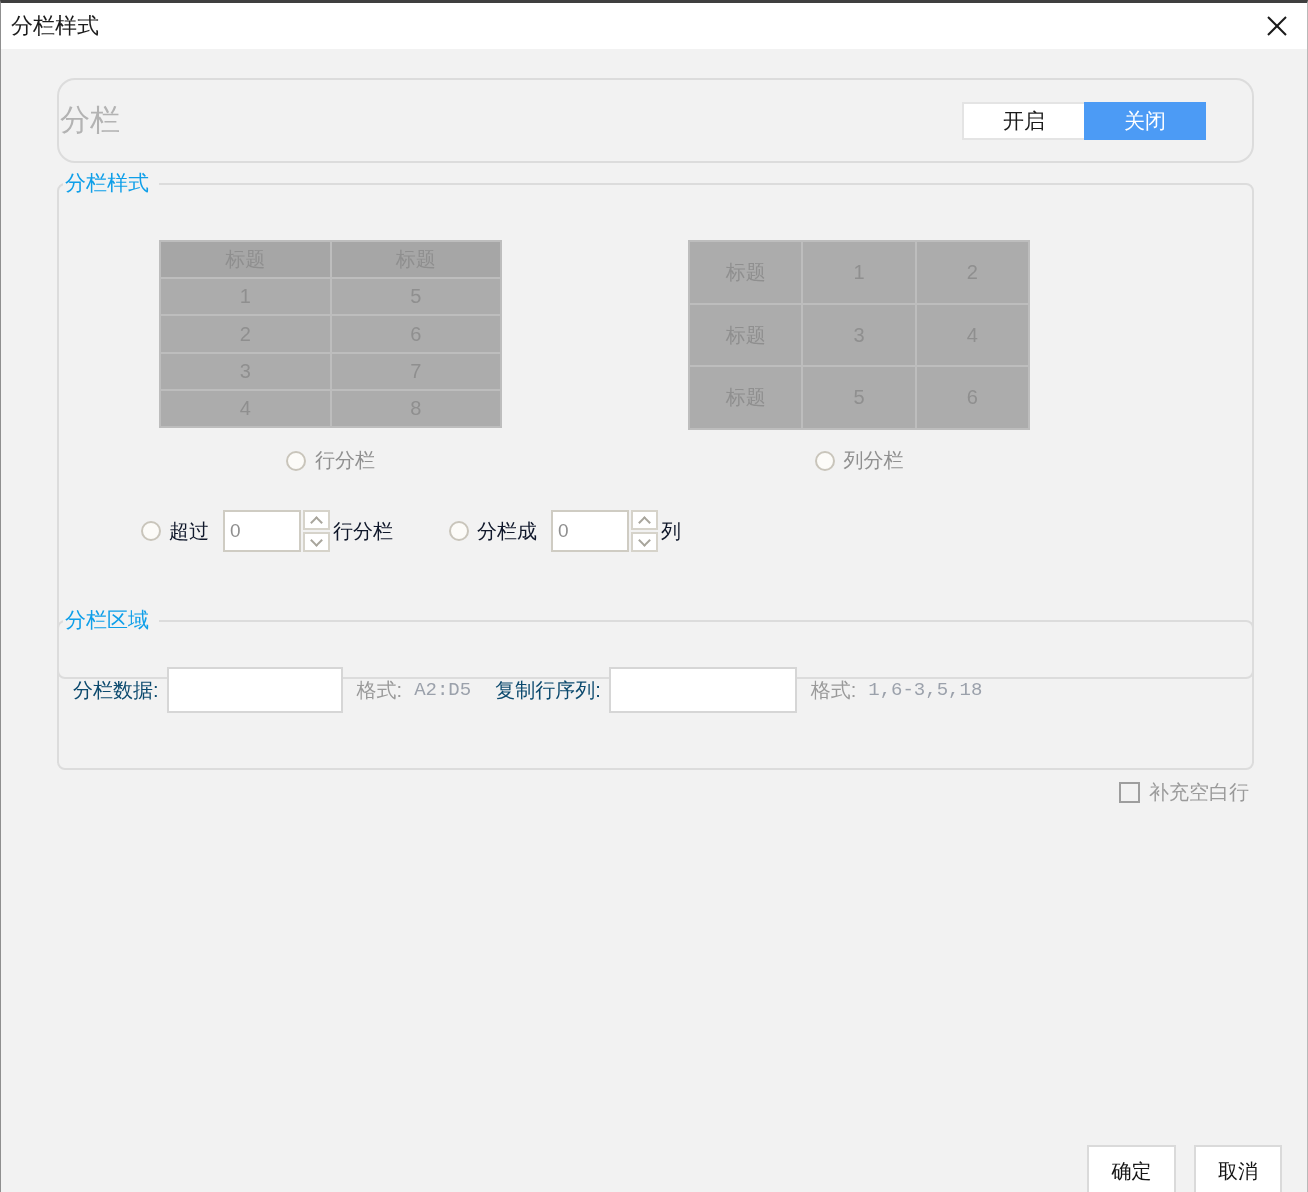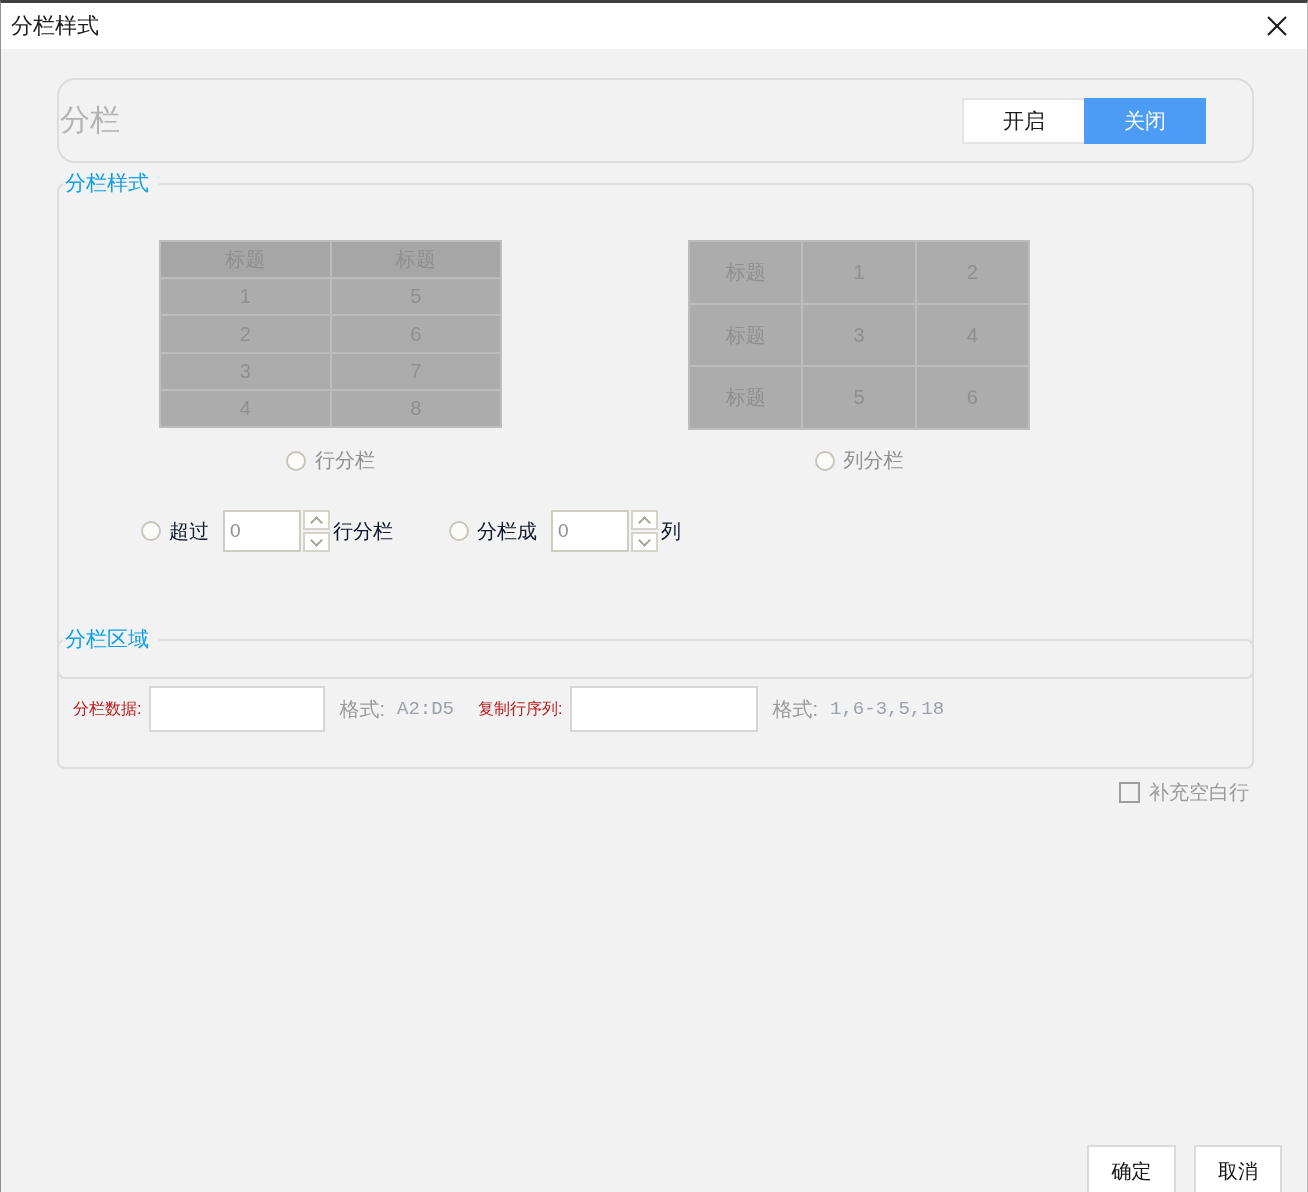--- a/index.html
+++ b/index.html
@@ -22,28 +22,28 @@
   }
   .title { font-size: 22px; color: #1c1c1c; }
   .close-btn { margin-left: auto; cursor: pointer; display: flex; align-items: center; }
 
   .groupbox {
     position: absolute; left: 56px; top: 75px; width: 1197px; height: 85px;
     border: 2px solid #dcdcdc; border-radius: 18px;
     display: flex; align-items: center;
   }
   .groupbox-label { font-size: 30px; color: #b3b3b3; margin-left: 1px; }
-  .toggle { margin-left: auto; margin-right: 46px; display: flex; height: 46px; }
+  .toggle { margin-left: auto; margin-right: 46px; display: flex; height: 38px; }
   .toggle-btn { width: 122px; display: flex; align-items: center; justify-content: center; font-size: 21px; cursor: pointer; }
   .toggle-on { background: #ffffff; border: 2px solid #e4e4e4; border-right: none; color: #1a1a1a; }
   .toggle-off { background: #4c9bf5; color: #ffffff; }
 
   .fieldset { position: absolute; left: 56px; width: 1197px; border: 2px solid #dcdcdc; border-radius: 8px; }
   #fs-style { top: 180px; height: 496px; }
-  #fs-area  { top: 636px; height: 130px; }
+  #fs-area  { top: 617px; height: 150px; }
   .legend {
     position: absolute; top: -16px; left: 4px;
     background: #f2f2f2; padding: 0 10px 0 2px;
     font-size: 21px; color: #0f9fe9;
   }
 
   .preview { position: absolute; background: #acacac; border: 2px solid #bdbdbd; display: flex; flex-direction: column; }
   #preview-rows { left: 100px; top: 55px; width: 343px; height: 188px; }
   #preview-cols { left: 629px; top: 55px; width: 342px; height: 190px; }
   .prev-row { display: flex; flex: 1; }
@@ -67,21 +67,21 @@
     color: #8f8f8f; font-size: 19px; padding: 0 5px; font-family: inherit; outline: none;
   }
   .spin-btns { width: 27px; margin-left: 2px; display: flex; flex-direction: column; gap: 2px; }
   .spin-btn { flex: 1; background: #fff; border: 2px solid #d6d3ca; display: flex; align-items: center; justify-content: center; cursor: pointer; }
   .chev { width: 9px; height: 9px; border-left: 2px solid #a8a59c; border-top: 2px solid #a8a59c; }
   .chev.up { transform: translateY(2px) rotate(45deg); }
   .chev.down { transform: translateY(-2px) rotate(225deg); }
   .group-gap { width: 56px; }
 
   .area-row { position: absolute; left: 14px; top: 44px; display: flex; align-items: center; height: 48px; }
-  .field-label { font-size: 16px; color: #b91c1c; white-space: nowrap; }
+  .field-label { font-size: 20px; color: #0c4a6e; white-space: nowrap; }
   .copy-label { margin-left: 24px; }
   .text-input {
     height: 46px; border: 2px solid #d6d6d6; background: #fff; margin-left: 8px;
     font-size: 19px; padding: 0 6px; font-family: inherit; color: #555; outline: none;
   }
   #input-data { width: 176px; }
   #input-copy { width: 188px; }
   .fmt-label { font-size: 20px; color: #9a9a9a; margin-left: 14px; white-space: nowrap; }
   .fmt-value { font-family: "Liberation Mono", "DejaVu Sans Mono", monospace; font-size: 19px; color: #9ba1ab; margin-left: 12px; white-space: nowrap; }
 

